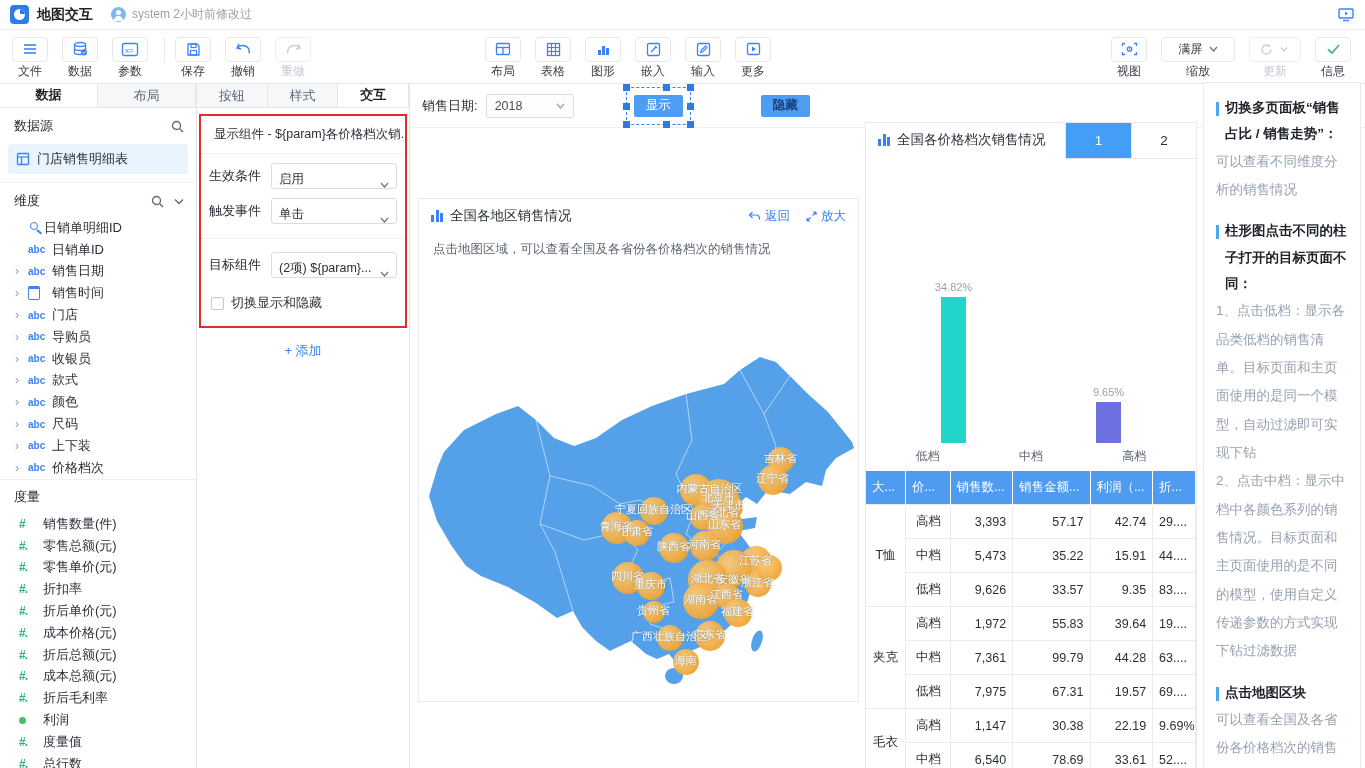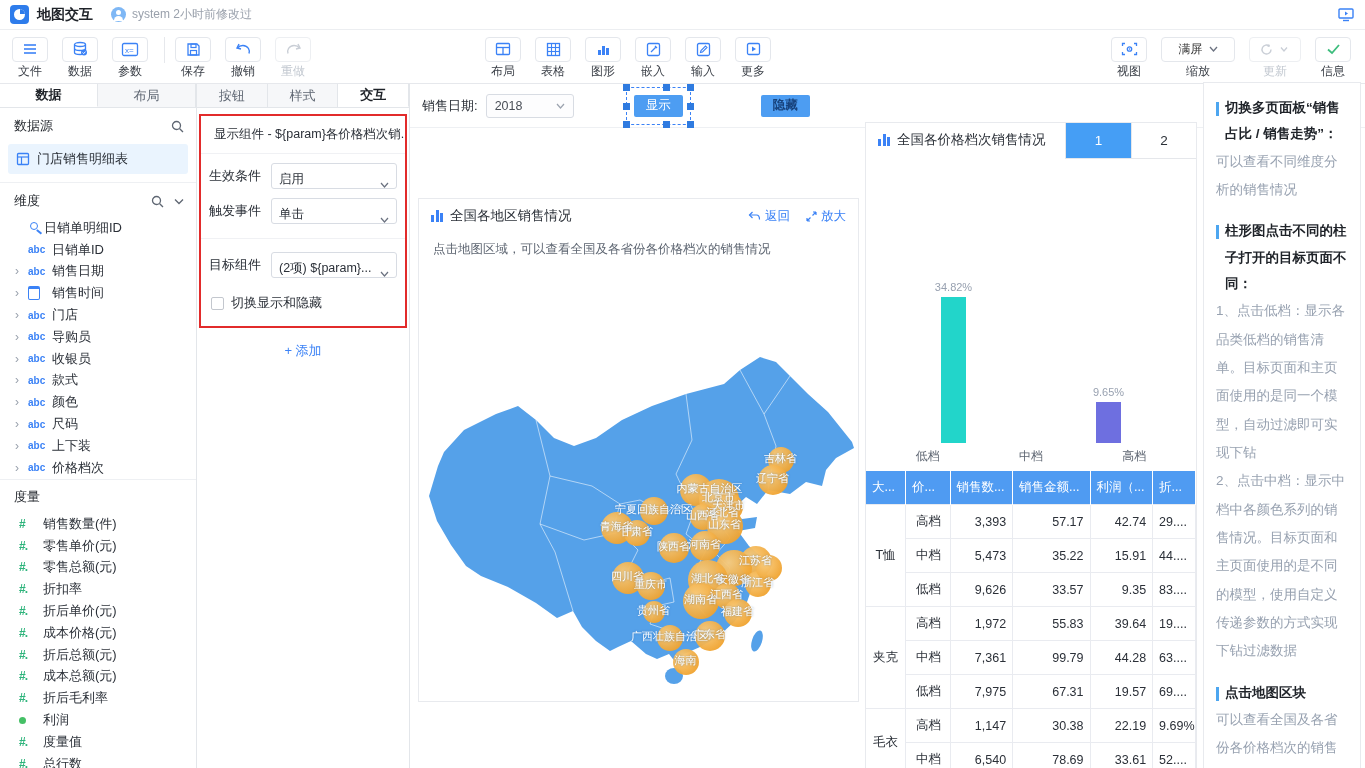--- a/index.html
+++ b/index.html
@@ -419,25 +419,25 @@
       <div class="sb-section-hd measure-hd">
         <span>度量</span>
       </div>
       <div class="field-list" style="flex:1">
           <div class="frow mrow">
           <i class="fi gi-hash"></i>
           <span>销售数量(件)</span>
         </div>
           <div class="frow mrow">
           <i class="fi gi-hashdot"></i>
+          <span>零售总额(元)</span>
+        </div>
+          <div class="frow mrow">
+          <i class="fi gi-hashdot"></i>
           <span>零售单价(元)</span>
-        </div>
-          <div class="frow mrow">
-          <i class="fi gi-hashdot"></i>
-          <span>零售总额(元)</span>
         </div>
           <div class="frow mrow">
           <i class="fi gi-hashdot"></i>
           <span>折扣率</span>
         </div>
           <div class="frow mrow">
           <i class="fi gi-hashdot"></i>
           <span>折后单价(元)</span>
         </div>
           <div class="frow mrow">

